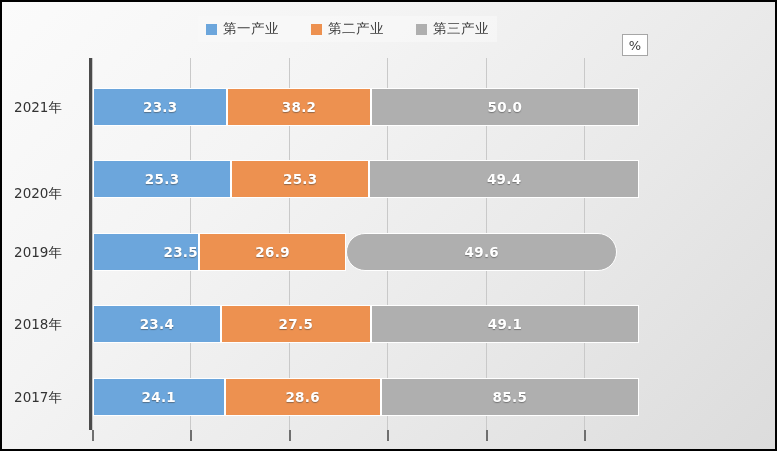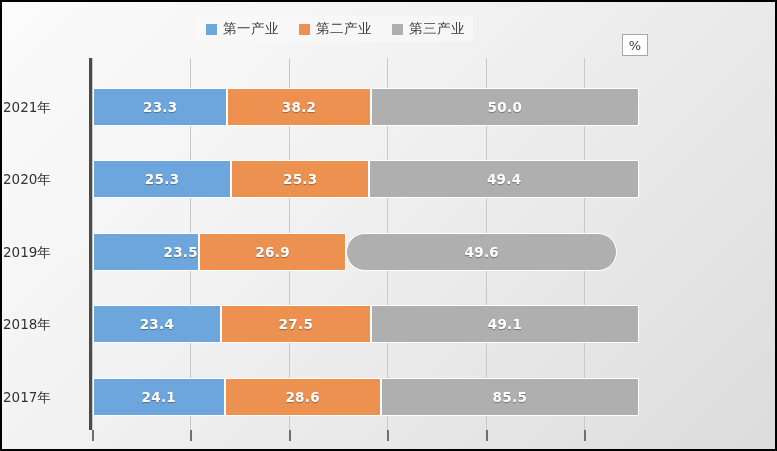--- a/index.html
+++ b/index.html
@@ -24,21 +24,21 @@
   }
 
   
   #legend {
     position: absolute;
     left: 196px;
     top: 14px;
     height: 22px;
     display: flex;
     align-items: center;
-    gap: 20px;
+    gap: 32px;
     background: rgba(250,250,250,0.55);
     padding: 2px 8px;
   }
   .legend-item {
     display: flex;
     align-items: center;
     gap: 6px;
   }
   .legend-swatch {
     width: 11px;
@@ -138,21 +138,21 @@
     text-shadow: 0 1px 1px rgba(60,60,60,0.5);
     letter-spacing: 0.3px;
     font-family: "DejaVu Sans", sans-serif;
   }
 
   
   .cat-label {
     position: absolute;
     right: 702px;
     width: 70px;
-    text-align: left;
+    text-align: center;
     font-size: 13.5px;
     color: #333333;
     font-family: "DejaVu Sans", sans-serif;
     white-space: nowrap;
   }
 </style>
 </head>
 <body>
 
 <div id="chart-frame">
@@ -249,19 +249,19 @@
           </div>
           <div class="seg" style="background: rgb(175, 175, 175); width: 258.731px;">
             <span class="seg-label">85.5</span>
           </div>
         </div>
       </div>
   </div>
 
   <div id="cat-labels">
       <div class="cat-label" style="top: 97px;">2021年</div>
-      <div class="cat-label" style="top: 169px;">2020年</div>
+      <div class="cat-label" style="top: 183px;">2020年</div>
       <div class="cat-label" style="top: 242px;">2019年</div>
       <div class="cat-label" style="top: 314px;">2018年</div>
       <div class="cat-label" style="top: 387px;">2017年</div>
     </div>
 
 </div>
 
 </body></html>

